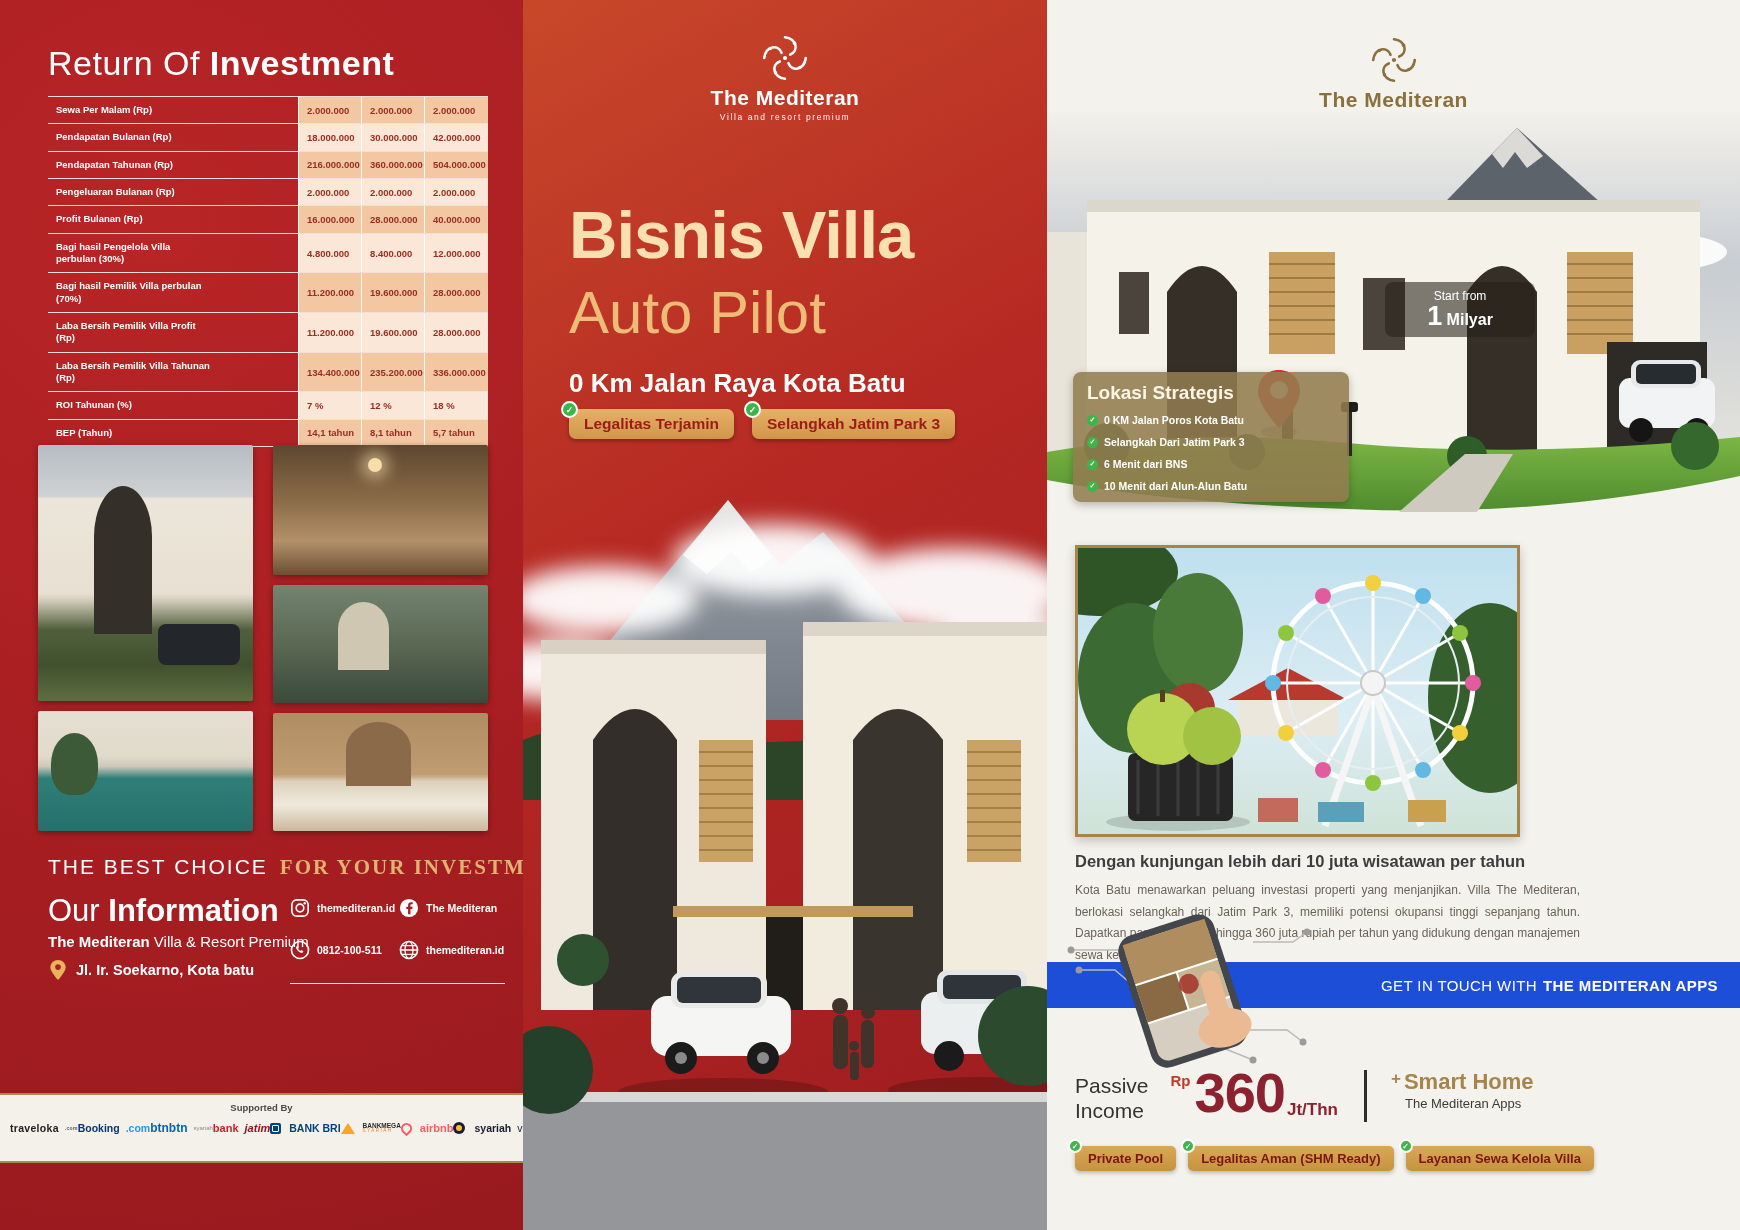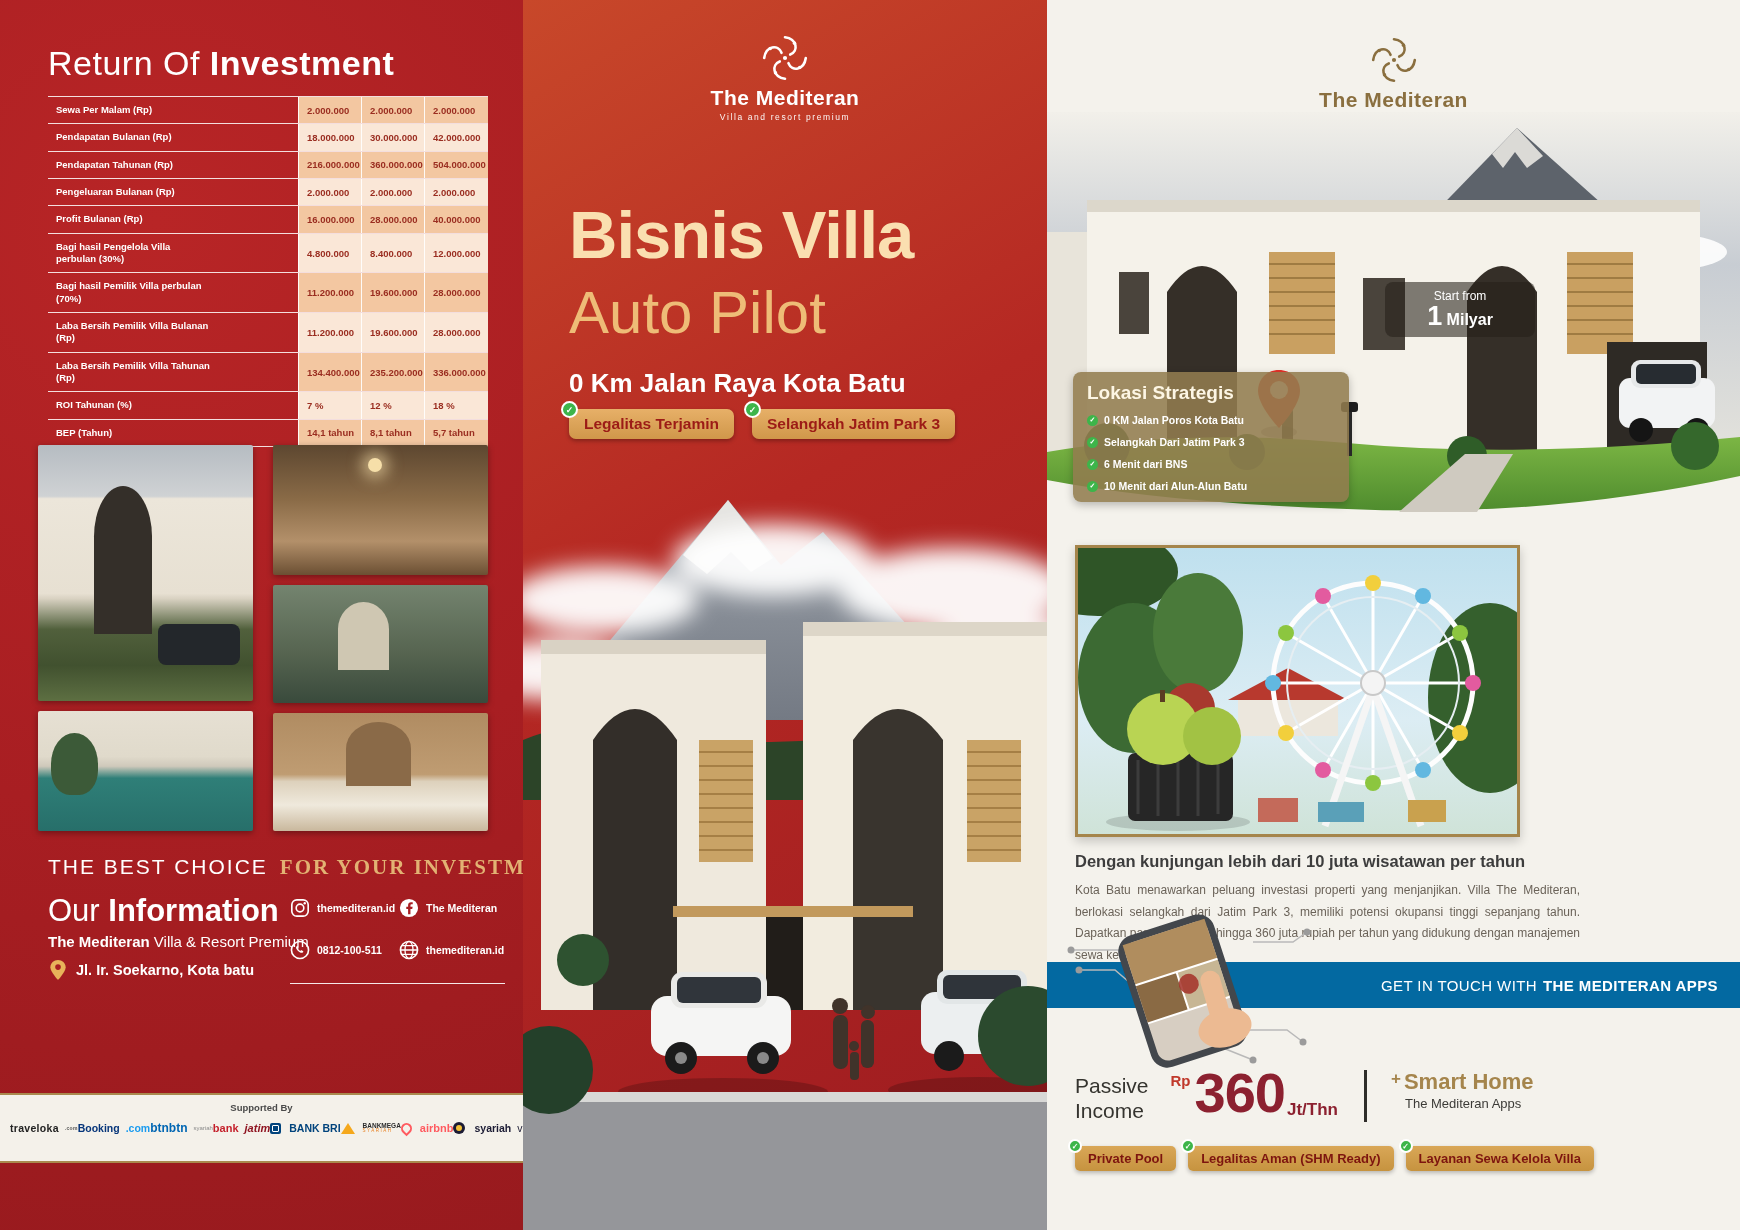--- a/index.html
+++ b/index.html
@@ -99,21 +99,21 @@
 .pb-value b{font-size:27px;font-weight:700}
 .pb-value span{font-size:16px;font-weight:700}
 .pin{position:absolute;top:368px;left:206px;z-index:4;width:52px;height:72px}
 .lok-card{position:absolute;top:372px;left:26px;width:276px;background:rgba(146,124,79,.88);border-radius:8px;padding:10px 14px 10px 14px;z-index:5;box-shadow:0 3px 8px rgba(0,0,0,.25)}
 .lok-title{color:#fdf6e4;font-size:19px;font-weight:700;margin-bottom:5px}
 .lok-item{display:flex;align-items:center;gap:6px;color:#fff;font-size:10.5px;font-weight:700;margin-top:10px}
 .lok-check{width:11px;height:11px;flex:0 0 11px;border-radius:50%;background:#3db54a;color:#fff;font-size:7px;display:flex;align-items:center;justify-content:center}
 .ferris{position:absolute;top:545px;left:28px;width:445px;height:292px;border:3px solid #a5854b;background:linear-gradient(180deg,#bfe0ee 0%,#dcedf4 60%,#cfe3d8 100%);box-shadow:0 4px 10px rgba(0,0,0,.2)}
 .vis-head{position:absolute;top:852px;left:28px;width:540px;font-size:16.5px;font-weight:700;color:#3d3d3d}
 .vis-para{position:absolute;top:880px;left:28px;width:505px;font-size:12px;line-height:1.8;color:#6b6359;text-align:justify}
-.band{position:absolute;top:962px;left:0;width:693px;height:46px;background:#0369a1;z-index:1}
+.band{position:absolute;top:962px;left:0;width:693px;height:46px;background:#1d4ed8;z-index:1}
 .band-text{position:absolute;right:22px;top:0;height:46px;display:flex;align-items:center;color:#fff;font-size:15px;letter-spacing:.4px}
 .band-text b{font-weight:700;margin-left:6px}
 .phone{position:absolute;top:912px;left:16px;width:268px;height:158px;z-index:2}
 .pi-row{position:absolute;top:1068px;left:28px;display:flex;align-items:flex-start}
 .pi-label{font-size:21px;color:#35342f;font-weight:500;line-height:1.18;margin-top:6px}
 .pi-rp{font-size:15px;font-weight:700;color:#c0392b;margin:4px 4px 0 22px}
 .pi-360{font-size:56px;font-weight:700;color:#8c2130;line-height:.9;letter-spacing:-1px}
 .pi-unit{font-size:17px;font-weight:700;color:#8c2130;align-self:flex-end;margin:0 0 4px 2px}
 .pi-div{width:3px;height:52px;background:#2e2d29;margin:2px 24px 0 26px}
 .sh{margin-top:2px}
@@ -183,21 +183,21 @@
     <div class="roi-row">
         <div class="roi-label">
           <span>Bagi hasil Pemilik Villa perbulan (70%)</span>
         </div>
         <div class="roi-cell">11.200.000</div>
         <div class="roi-cell">19.600.000</div>
         <div class="roi-cell">28.000.000</div>
       </div>
     <div class="roi-row">
         <div class="roi-label">
-          <span>Laba Bersih Pemilik Villa Bulanan (Rp)</span>
+          <span>Laba Bersih Pemilik Villa Profit (Rp)</span>
         </div>
         <div class="roi-cell">11.200.000</div>
         <div class="roi-cell">19.600.000</div>
         <div class="roi-cell">28.000.000</div>
       </div>
     <div class="roi-row">
         <div class="roi-label">
           <span>Laba Bersih Pemilik Villa Tahunan (Rp)</span>
         </div>
         <div class="roi-cell">134.400.000</div>

